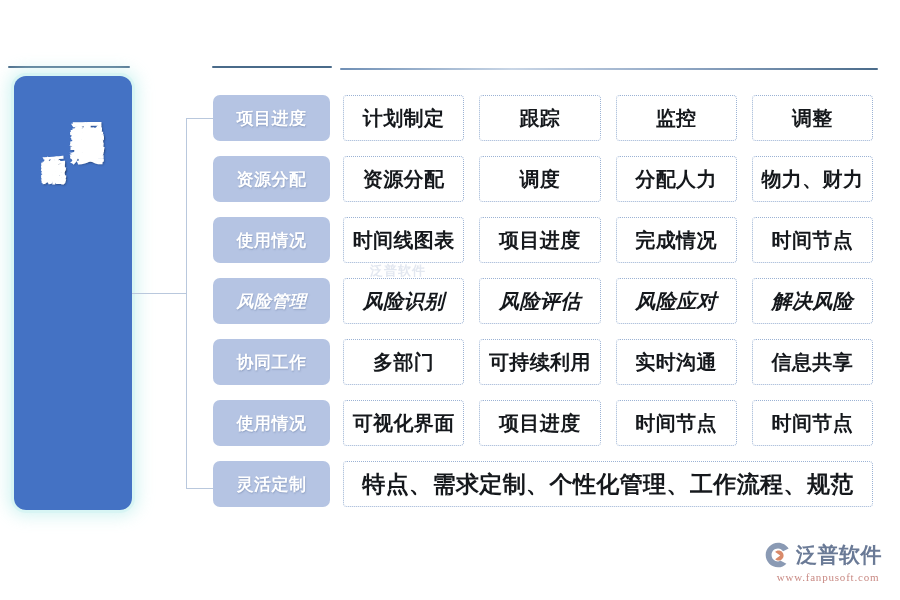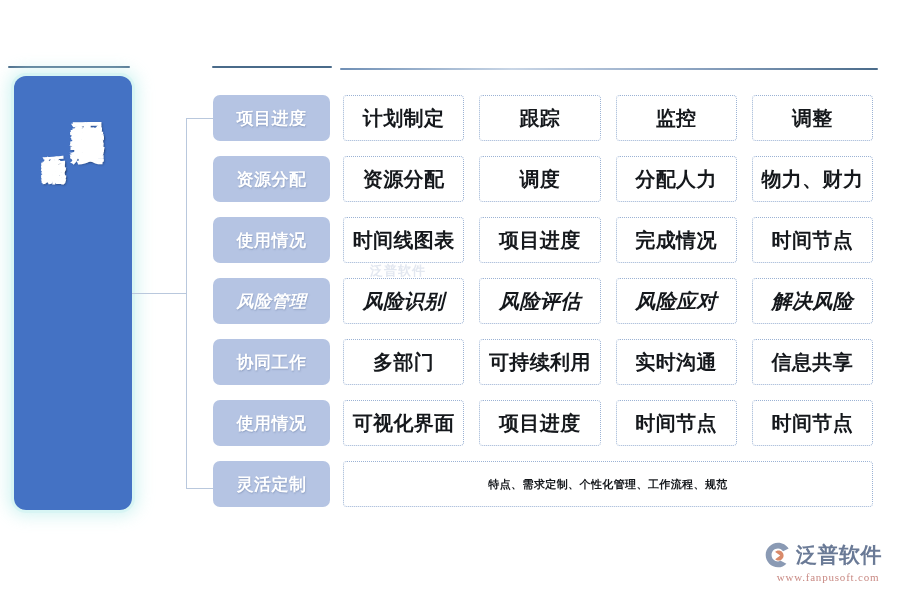--- a/index.html
+++ b/index.html
@@ -165,21 +165,21 @@
     display: flex;
     align-items: center;
     justify-content: center;
     color: #15181c;
     font-size: 20px;
     font-weight: bold;
     letter-spacing: 0.4px;
   }
   .cells.single .cell {
     flex: 1 1 100%;
-    font-size: 11px;
+    font-size: 23px;
   }
 
   
   #watermark {
     position: absolute;
     left: 764px;
     top: 540px;
     width: 128px;
     height: 50px;
   }

